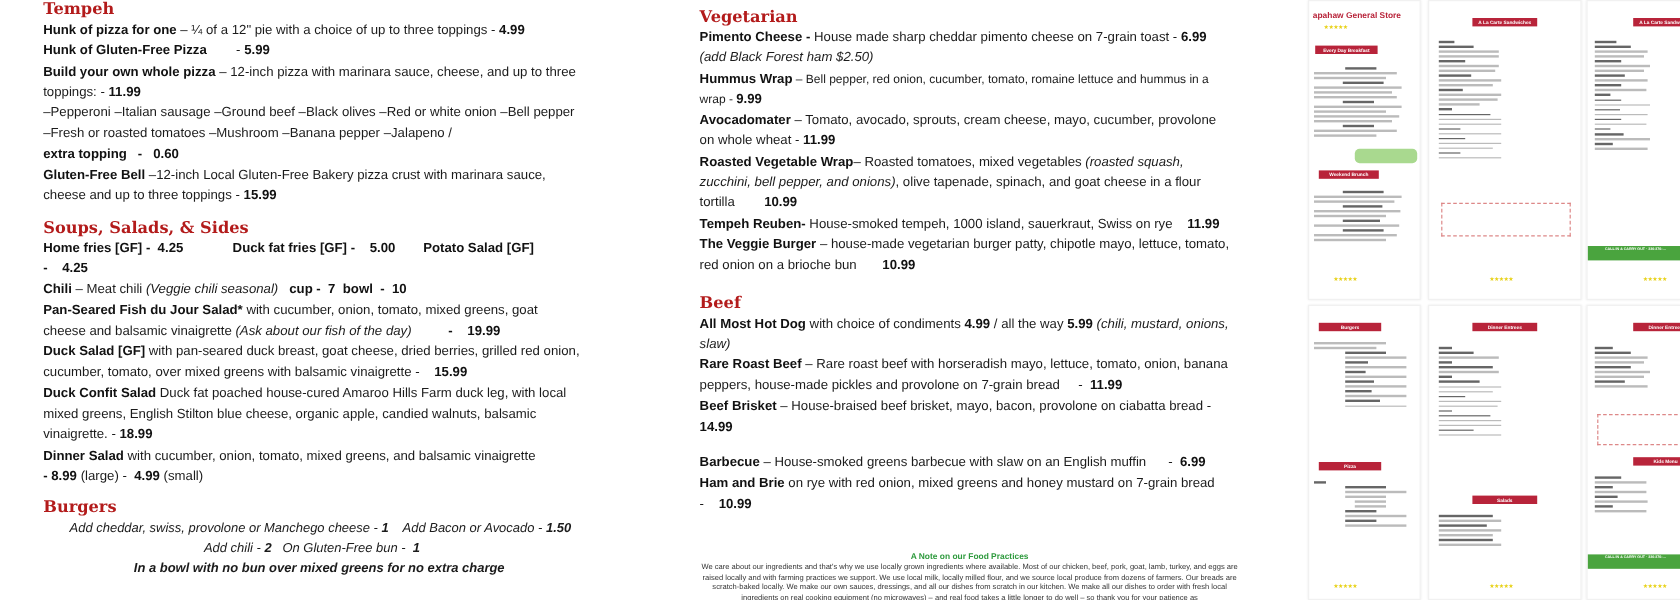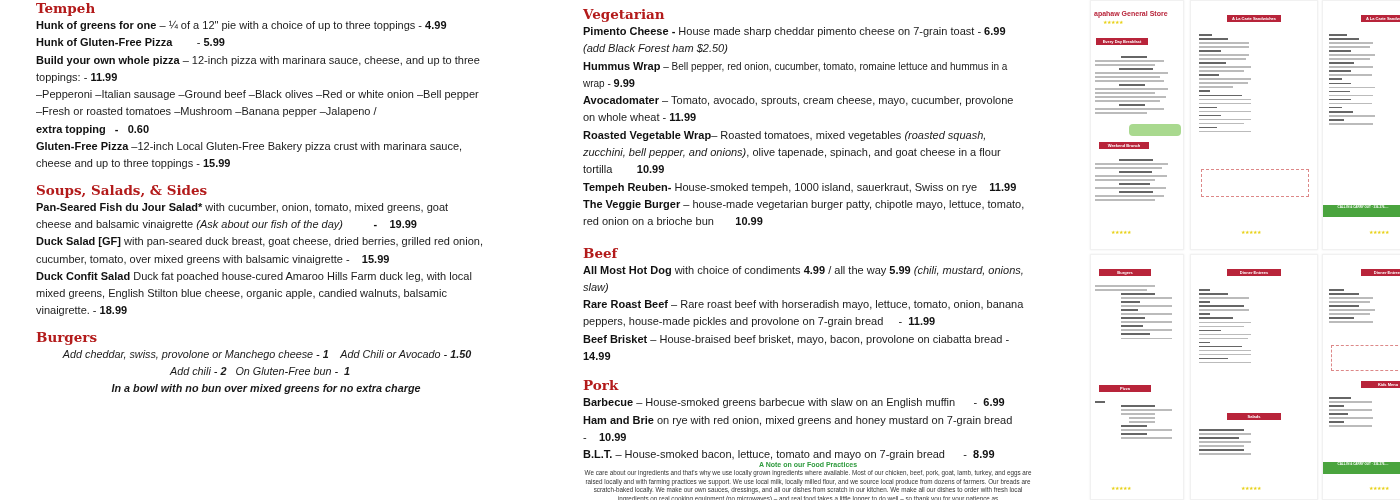--- a/index.html
+++ b/index.html
@@ -36,38 +36,45 @@
     .thumb .store { position: absolute; color: #b8243a; font-weight: bold; font-size: 7px; line-height: 8px; }
     .thumb .bubble { position: absolute; background: #a9d98f; border-radius: 4px; }
   </style>
 </head>
 <body>
 
 <div class="col col-left">
 
   <div class="section">
     <div class="heading">Tempeh</div>
-    <div class="item"><b>Hunk of greens for one</b><span> – ¼ of a 12" pie with a choice of up to three toppings      - </span><span class="price">4.99</span></div>
+    <div class="item"><b>Hunk of pizza for one</b><span> – ¼ of a 12" pie with a choice of up to three toppings      - </span><span class="price">4.99</span></div>
     <div class="item"><b>Hunk of Gluten-Free Pizza</b><span style="white-space:pre">        - </span><span class="price">5.99</span></div>
     <div class="item"><b>Build your own whole pizza</b><span> – 12-inch pizza with marinara sauce, cheese, and up to three toppings:   - </span><span class="price">11.99</span></div>
     <div class="item"><span> –Pepperoni –Italian sausage  –Ground beef  –Black olives –Red or white onion –Bell pepper  –Fresh or roasted tomatoes  –Mushroom   –Banana pepper –Jalapeno  / </span><b style="white-space:pre">extra topping   -   </b><span class="price">0.60</span></div>
-    <div class="item"><b>Gluten-Free Pizza</b><span> –12-inch Local Gluten-Free Bakery pizza crust with marinara sauce, cheese and up to three toppings        -  </span><span class="price">15.99</span></div>
+    <div class="item"><b>Gluten-Free Bell</b><span> –12-inch Local Gluten-Free Bakery pizza crust with marinara sauce, cheese and up to three toppings        -  </span><span class="price">15.99</span></div>
   </div>
 
   <div class="section">
     <div class="heading">Soups, Salads, &amp; Sides</div>
+    <div class="item">
+      <b>Home fries [GF]</b> <b style="white-space:pre">-  4.25</b><span style="display:inline-block;width:38px"></span>
+      <b>Duck fat fries [GF]</b> <b style="white-space:pre">-    5.00</b><span style="display:inline-block;width:20px"></span>
+      <b>Potato Salad [GF]</b> <b style="white-space:pre">-    4.25</b>
+    </div>
+    <div class="item"><b>Chili</b><span> – Meat chili </span><i>(Veggie chili seasonal)</i><b style="white-space:pre">   cup -  7  bowl  -  10</b></div>
     <div class="item"><b>Pan-Seared Fish du Jour Salad*</b><span> with cucumber, onion, tomato, mixed greens, goat cheese and balsamic vinaigrette </span><i>(Ask about our fish of the day)</i><b style="white-space:pre">          -    19.99</b></div>
     <div class="item"><b>Duck Salad [GF]</b><span> with pan-seared duck breast, goat cheese, dried berries, grilled red onion, cucumber, tomato, over mixed greens with balsamic vinaigrette                    - </span><b style="white-space:pre">   15.99</b></div>
     <div class="item"><b>Duck Confit Salad</b><span> Duck fat poached house-cured Amaroo Hills Farm duck leg, with local mixed greens, English Stilton blue cheese, organic apple, candied walnuts, balsamic vinaigrette.              -  </span><b>18.99</b></div>
+    <div class="item"><b>Dinner Salad</b><span> with cucumber, onion, tomato, mixed greens, and balsamic vinaigrette</span><br><b>- 8.99</b><span style="white-space:pre"> (large) -  </span><b>4.99</b><span> (small)</span></div>
   </div>
 
   <div class="section">
     <div class="heading">Burgers</div>
     <div class="addons">
-      <div style="padding-left:14px"><span>Add cheddar, swiss, provolone or Manchego cheese - </span><b>1</b><span style="white-space:pre">    Add Chili or Avocado - </span><b>1.50</b></div>
+      <div style="padding-left:14px"><span>Add cheddar, swiss, provolone or Manchego cheese - </span><b>1</b><span style="white-space:pre">    Add Bacon or Avocado - </span><b>1.50</b></div>
       <div><span>Add chili - </span><b>2</b><span style="white-space:pre">   On Gluten-Free bun -  </span><b>1</b><b style="white-space:pre">    In a bowl with no bun over mixed greens for no extra charge</b></div>
     </div>
     <div class="gap"></div>
     <div class="item"></div>
 
   </div>
 </div>
 
 <div class="col col-mid" style="top:6px">
 
@@ -82,24 +89,22 @@
   </div>
 
   <div class="section" style="margin-top:14px">
     <div class="heading">Beef</div>
     <div class="item"><b>All Most Hot Dog</b><span> with choice of condiments </span><span class="price">4.99</span><span> / all the way </span><span class="price">5.99</span><i> (chili, mustard, onions, slaw)</i></div>
     <div class="item"><b>Rare Roast Beef</b><span style="white-space:pre-wrap"> – Rare roast beef with horseradish mayo, lettuce, tomato, onion, banana peppers, house-made pickles and provolone on 7-grain bread     -  </span><span class="price">11.99</span></div>
     <div class="item"><b>Beef Brisket</b><span> – House-braised beef brisket, mayo, bacon, provolone on ciabatta bread  -  </span><span class="price">14.99</span></div>
   </div>
 
   <div class="section" style="margin-top:12px">
-    <div class="heading">Pork</div>
     <div class="item"><b>Barbecue</b><span style="white-space:pre-wrap"> – House-smoked greens barbecue with slaw on an English muffin      -  </span><span class="price">6.99</span></div>
     <div class="item"><b>Ham and Brie</b><span style="white-space:pre-wrap"> on rye with red onion, mixed greens and honey mustard on 7-grain bread       -    </span><span class="price">10.99</span></div>
-    <div class="item"><b>B.L.T.</b><span style="white-space:pre-wrap"> – House-smoked bacon, lettuce, tomato and mayo on 7-grain bread      -  </span><span class="price">8.99</span></div>
     <div class="item"></div>
 
   </div>
 
 </div>
 
 <div class="note">
   <div class="note-title">A Note on our Food Practices</div>
   <div>We care about our ingredients and that's why we use locally grown ingredients where available.  Most of our chicken, beef, pork, goat, lamb, turkey, and eggs are raised locally and with farming practices we support.  We use local milk, locally milled flour, and we source local produce from dozens of farmers. Our breads are scratch-baked locally.  We make our own sauces, dressings, and all our dishes from scratch in our kitchen.  We make all our dishes to order with fresh local ingredients on real cooking equipment (no microwaves) – and real food takes a little longer to do well – so thank you for your patience as</div>
 </div>

